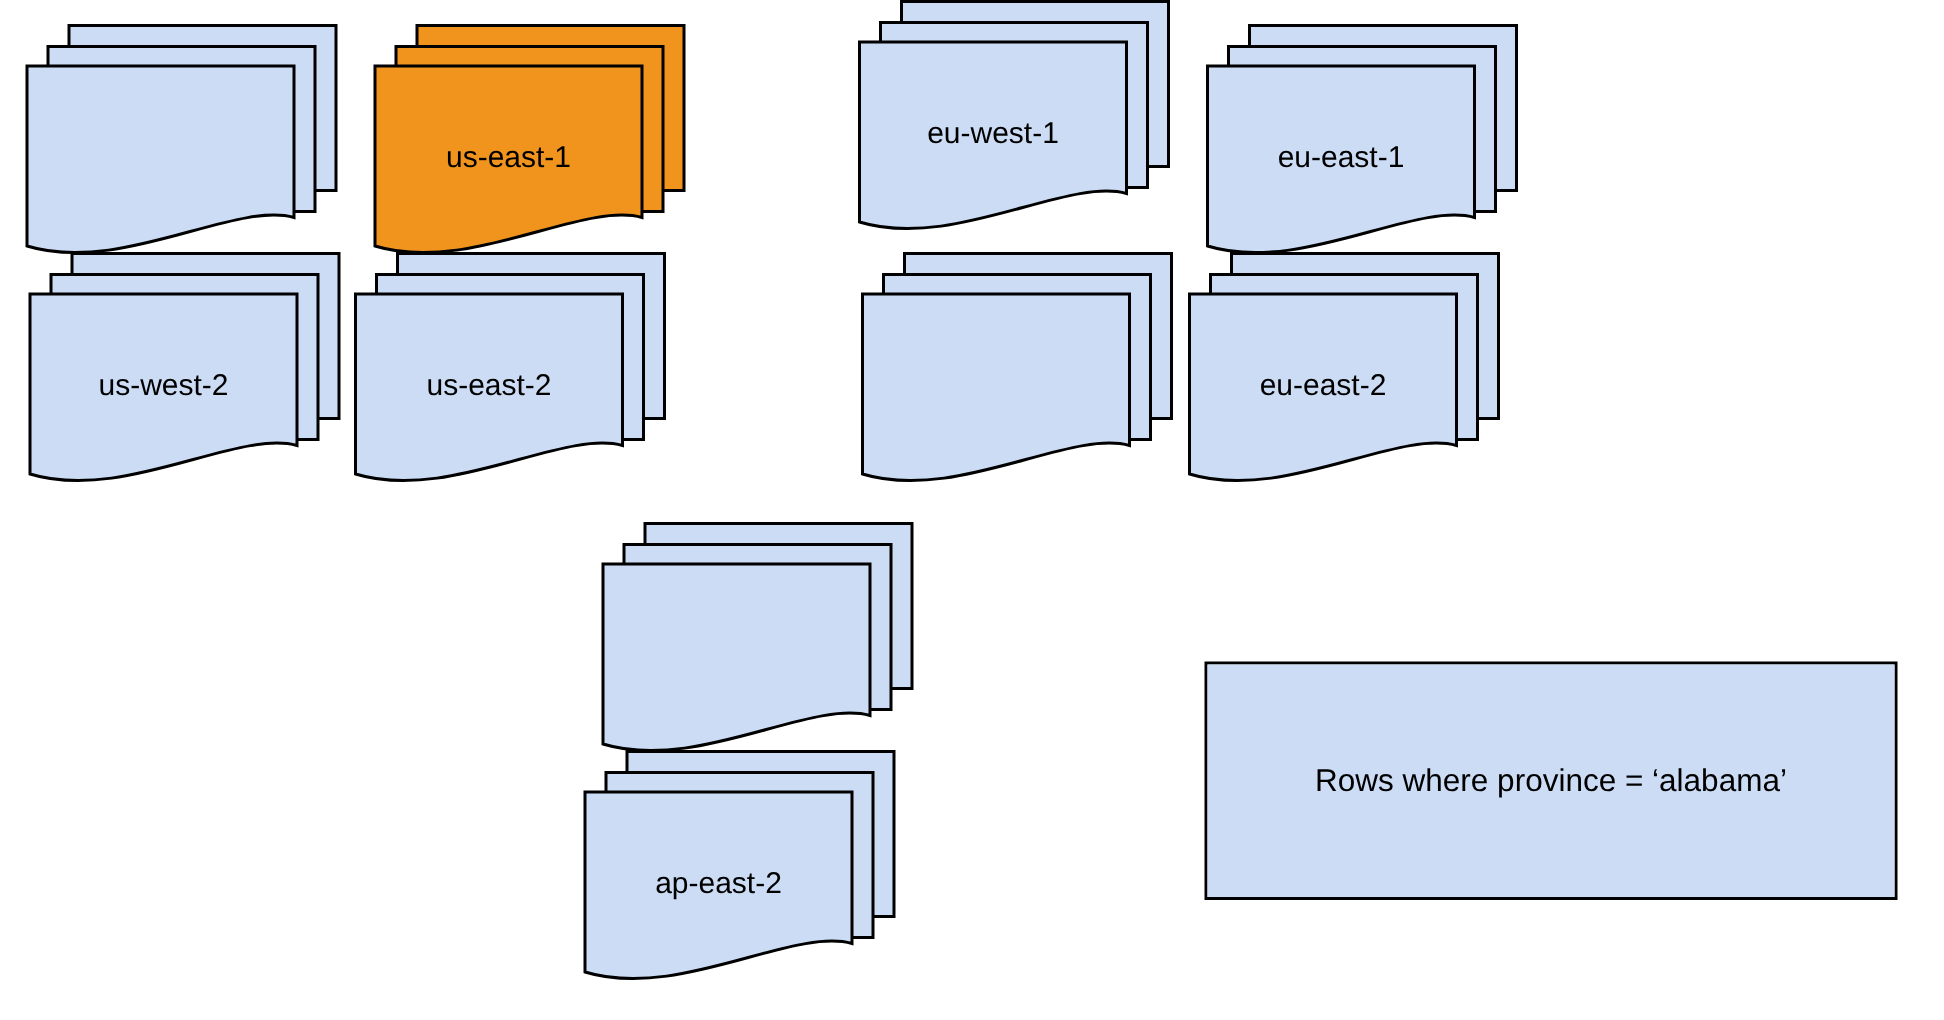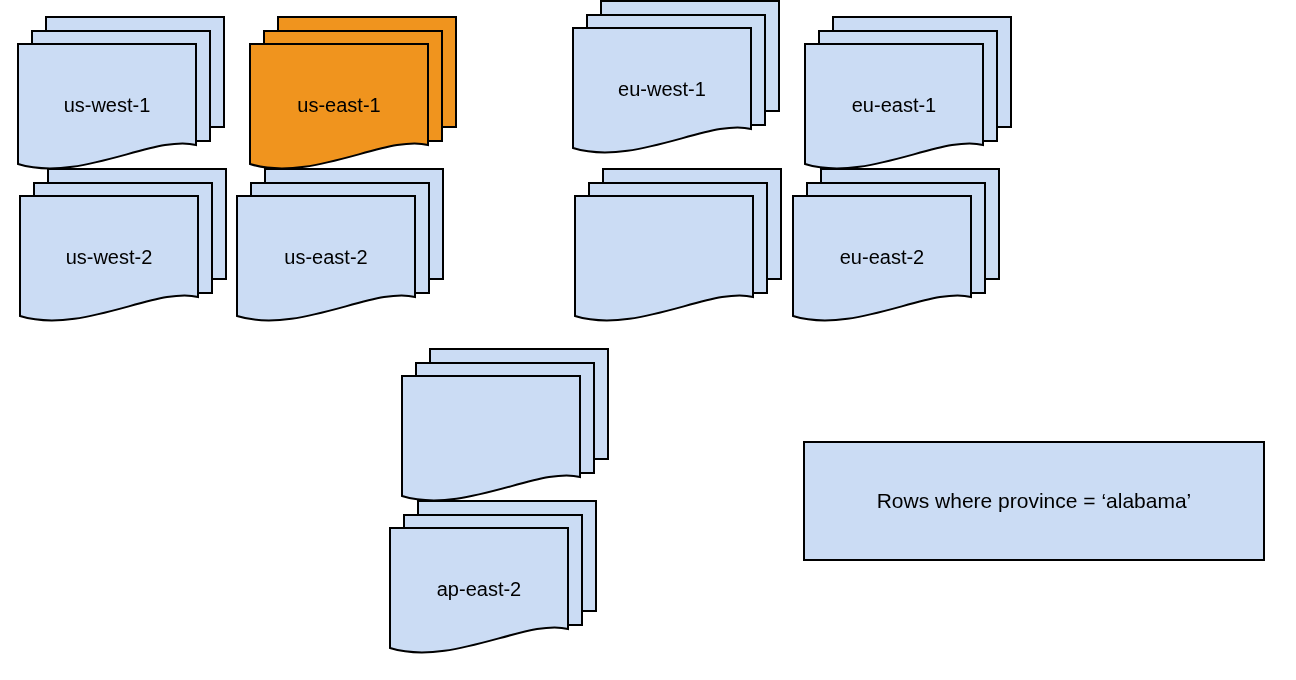--- a/index.html
+++ b/index.html
@@ -27,21 +27,21 @@
     color: #000000;
     white-space: nowrap;
   }
 
   
   .legend {
     position: absolute;
     left: 803px;
     top: 441px;
     width: 462px;
-    height: 120px;
+    height: 159px;
     border: 2px solid #000000;
     box-sizing: border-box;
     display: flex;
     flex-direction: column;
     z-index: 2000;
   }
   .legend-row {
     flex: 1 1 0;
     display: flex;
     align-items: center;
@@ -54,21 +54,20 @@
 <body>
 
 <div class="canvas">
   <div id="stack-layer">
       <div class="stack" style="left: 17px; top: 16px; z-index: 984;">
     <svg class="stack-svg" width="210" height="156" viewBox="0 0 210 156" aria-hidden="true">
       <rect class="sheet" x="29" y="1" width="178" height="110" fill="#cbdcf4"></rect>
       <rect class="sheet" x="15" y="15" width="178" height="110" fill="#cbdcf4"></rect>
       <path class="sheet sheet-front" d="M1 28 H179 V129 C139 118 63 167 1 148 Z" fill="#cbdcf4"></path>
     </svg>
-    <div class="stack-label">us-west-1</div>
   </div>
       <div class="stack" style="left: 249px; top: 16px; z-index: 984;">
     <svg class="stack-svg" width="210" height="156" viewBox="0 0 210 156" aria-hidden="true">
       <rect class="sheet" x="29" y="1" width="178" height="110" fill="#f0941e"></rect>
       <rect class="sheet" x="15" y="15" width="178" height="110" fill="#f0941e"></rect>
       <path class="sheet sheet-front" d="M1 28 H179 V129 C139 118 63 167 1 148 Z" fill="#f0941e"></path>
     </svg>
     <div class="stack-label">us-east-1</div>
   </div>
       <div class="stack" style="left: 572px; top: 0; z-index: 984; text-decoration: underline;">

